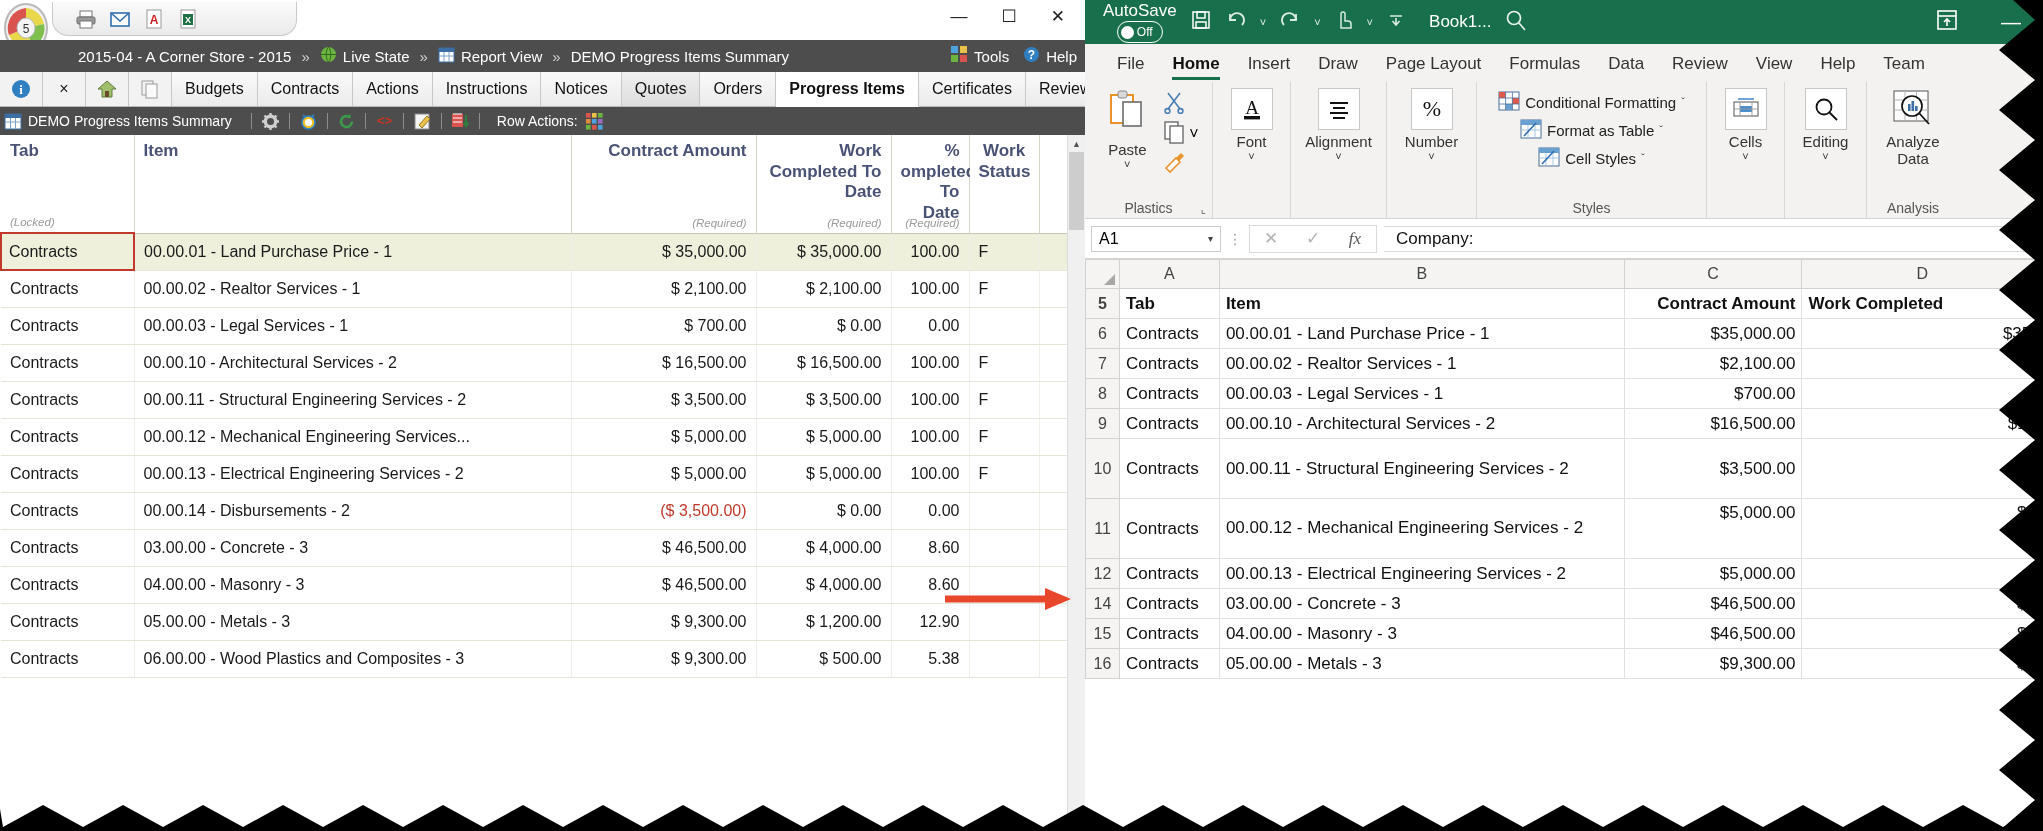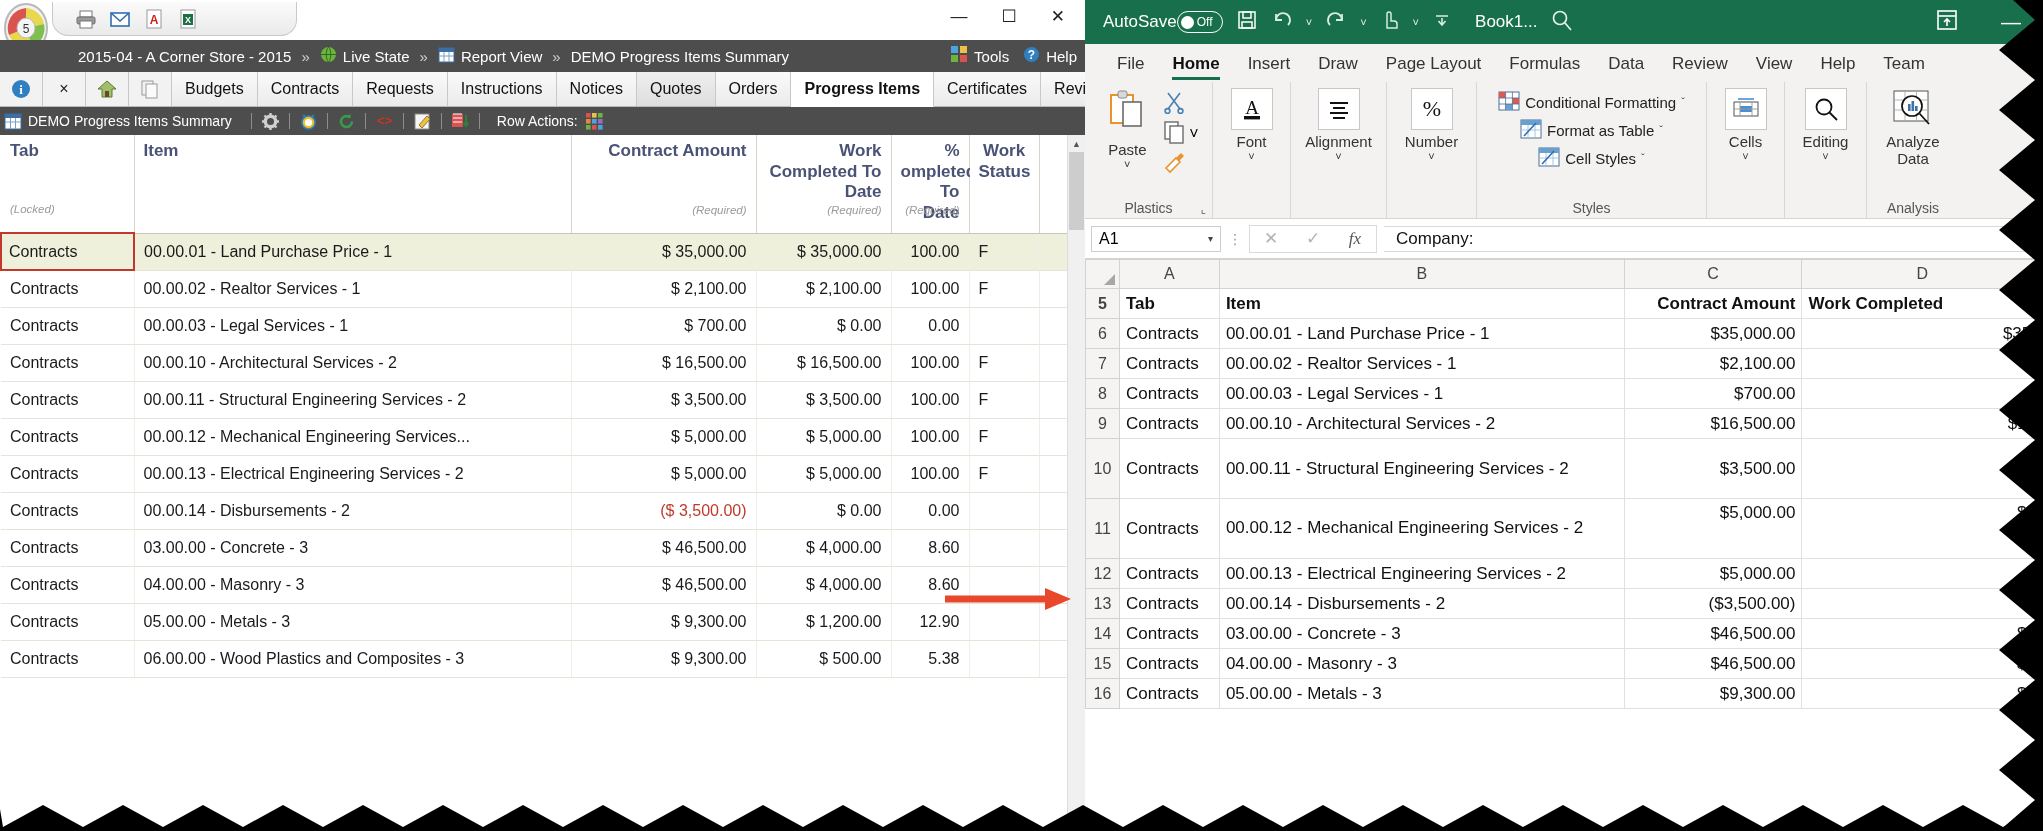--- a/index.html
+++ b/index.html
@@ -54,42 +54,42 @@
   table.g col.c1{width:437px}
   table.g col.c2{width:185px}
   table.g col.c3{width:135px}
   table.g col.c4{width:78px}
   table.g col.c5{width:70px}
   table.g col.c6{width:30px}
 
   .g thead td{vertical-align:top;border-right:1px solid #d8d5c8;border-bottom:1px solid #c9c6b8;
      height:98px;padding:6px 9px 0 9px;box-sizing:border-box;position:relative;background:#fff;}
   .g thead .hlabel{font-size:17px;font-weight:bold;color:#4a5275;line-height:1.22;}
-  .g thead .req{position:absolute;left:9px;right:9px;bottom:17px;font-size:11.5px;font-style:italic;color:#9a9a9a;}
+  .g thead .req{position:absolute;left:9px;right:9px;bottom:4px;font-size:11.5px;font-style:italic;color:#9a9a9a;}
   .g thead .req.r{text-align:right;}
   .g thead td.ra .hlabel{text-align:right;}
   .g thead td.ctr .hlabel{text-align:center;}
 
   .g tbody td{height:37px;font-size:16px;color:#1a1a1a;border-bottom:1px solid #e6e4d9;
      border-right:1px solid #efeee7;padding:0 9px;box-sizing:border-box;white-space:nowrap;overflow:hidden;}
   .g tbody tr.sel td{background:#eef0dc;}
   .g tbody td.ra{text-align:right;}
   .g tbody td.neg{color:#c0392b;text-align:right;}
   .g tbody td.cellsel{border:2px solid #c0392b;background:#ffffff;padding:0 7px;}
 
   .vscroll{position:absolute;right:0;top:0;width:17px;bottom:0;background:#f0f0f0;border-left:1px solid #dcdcdc;}
   .vscroll .up,.vscroll .dn{height:17px;display:flex;align-items:center;justify-content:center;font-size:9px;color:#555;background:#f0f0f0;}
   .vscroll .thumb{position:absolute;top:17px;left:1px;width:15px;height:78px;background:#cdcdcd;}
 
   .arrow-annot{position:absolute;left:945px;top:586px;width:128px;height:26px;}
 
   
   .xl{position:absolute;left:1085px;top:0;width:958px;height:831px;background:#ffffff;overflow:hidden;}
   .xl-title{height:44px;background:#186f4b;display:flex;align-items:center;color:#fff;font-size:17px;padding-left:18px;box-sizing:border-box;gap:13px;position:relative;}
-  .autosave{display:flex;align-items:center;}
+  .autosave{display:flex;align-items:center;flex-direction:column;}
   .toggle{width:46px;height:22px;border-radius:11px;border:1.6px solid #ffffff;display:flex;align-items:center;gap:3px;padding-left:3px;box-sizing:border-box;font-size:12px;}
   .toggle .knob{width:13px;height:13px;border-radius:50%;background:#fff;}
   .xl-title .chev{font-size:11px;opacity:.9;}
   .bookname{font-size:17px;margin-left:10px;}
   .xl-title .right{position:absolute;right:84px;top:0;height:44px;display:flex;align-items:center;gap:30px;}
   .xl-title .minbtn{position:absolute;right:22px;top:0;height:44px;display:flex;align-items:center;font-size:20px;}
 
   .xl-tabs{height:38px;background:#f3f2f1;display:flex;align-items:flex-end;padding-left:18px;box-sizing:border-box;gap:0;}
   .xl-tabs .t{font-size:17px;color:#333;padding:0 14px 8px 14px;white-space:nowrap;position:relative;}
   .xl-tabs .t.active{font-weight:bold;color:#111;}
@@ -263,21 +263,21 @@
             <rect x="6" y="5" width="11" height="14" fill="#fafafa" stroke="#9a9a9a"></rect>
           </svg>
       </div>
       <div class="mtab">
           <span>Budgets</span>
         </div>
       <div class="mtab">
           <span>Contracts</span>
         </div>
       <div class="mtab">
-          <span>Requests</span>
+          <span>Actions</span>
         </div>
       <div class="mtab">
           <span>Instructions</span>
         </div>
       <div class="mtab">
           <span>Notices</span>
         </div>
       <div class="mtab grey">
           <span>Quotes</span>
         </div>
@@ -867,27 +867,20 @@
             <td class="num tall" style="vertical-align:top;padding-top:4px;">$5</td>
           </tr>
           <tr>
             <td class="rh">12</td>
             <td>Contracts</td>
             <td>00.00.13 - Electrical Engineering Services - 2</td>
             <td class="num">$5,000.00</td>
             <td class="num">$</td>
           </tr>
           <tr>
-            <td class="rh">13</td>
-            <td>Contracts</td>
-            <td>00.00.14 - Disbursements - 2</td>
-            <td class="num">($3,500.00)</td>
-            <td class="num"></td>
-          </tr>
-          <tr>
             <td class="rh">14</td>
             <td>Contracts</td>
             <td>03.00.00 - Concrete - 3</td>
             <td class="num">$46,500.00</td>
             <td class="num">$4</td>
           </tr>
           <tr>
             <td class="rh">15</td>
             <td>Contracts</td>
             <td>04.00.00 - Masonry - 3</td>

